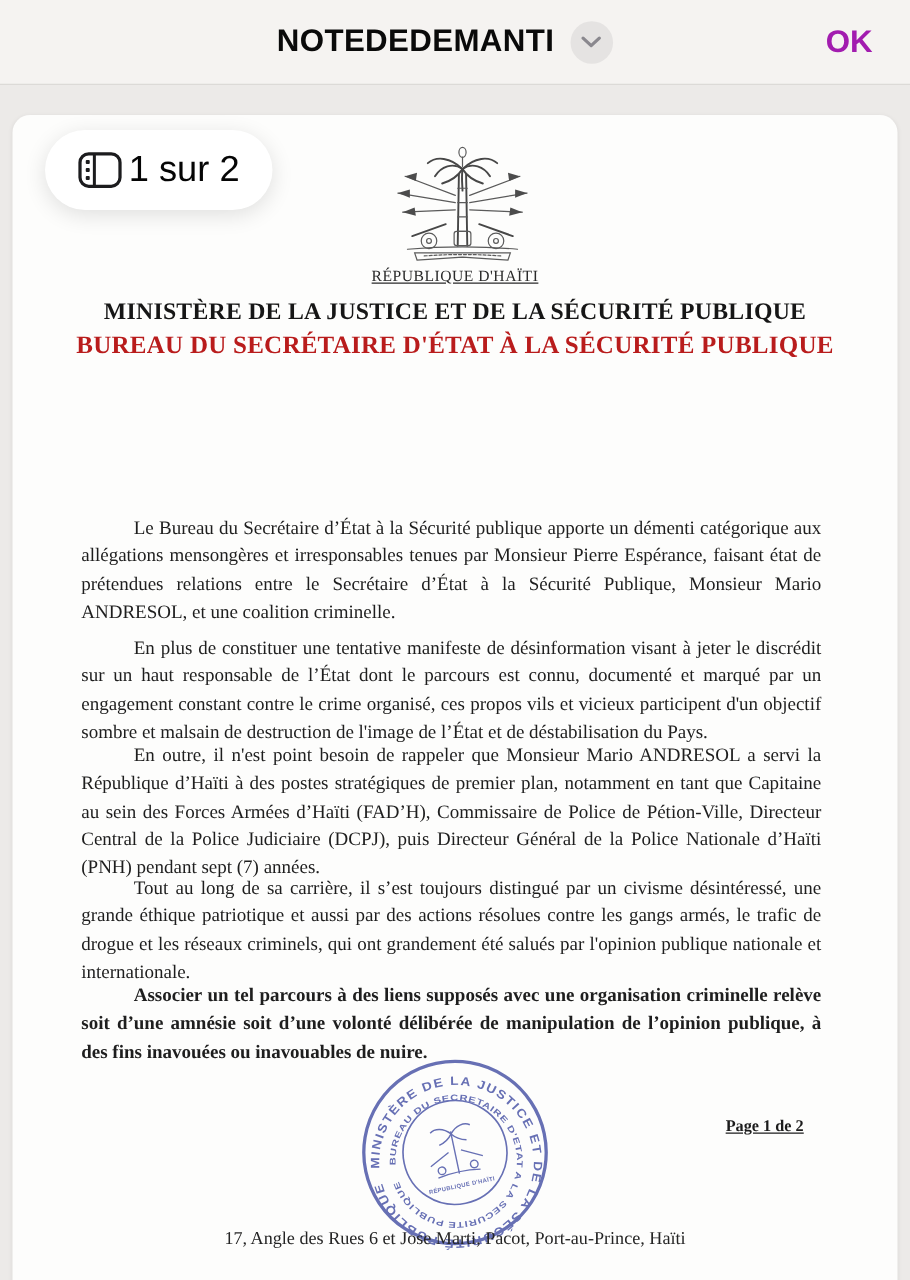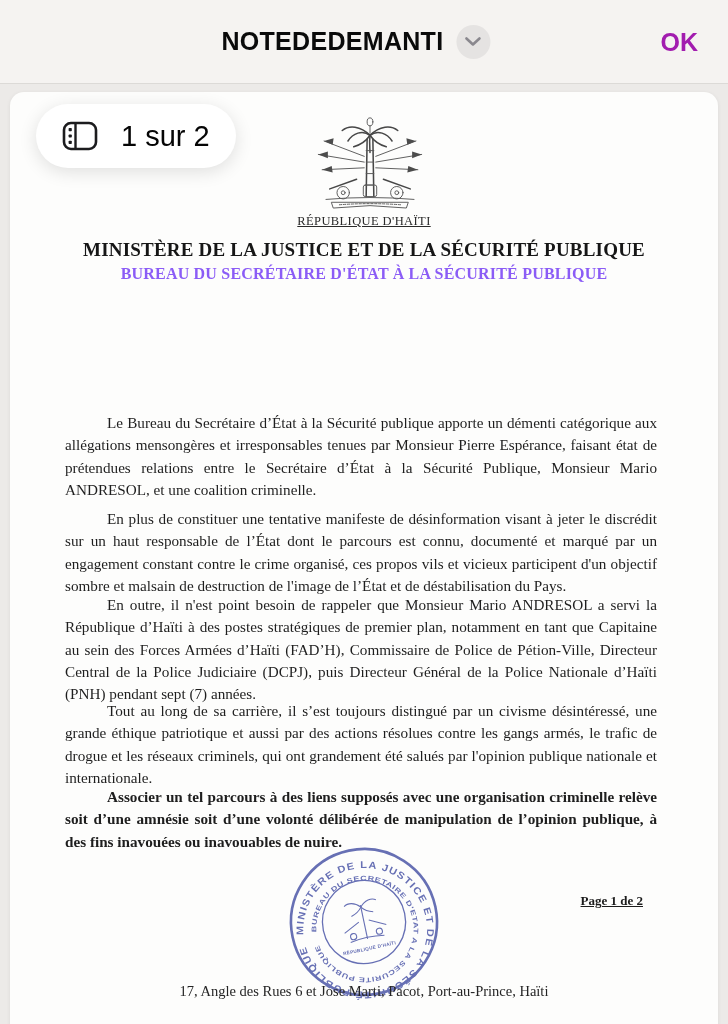--- a/index.html
+++ b/index.html
@@ -3,54 +3,54 @@
 <meta charset="utf-8">
 <style>
   :root{
     --toolbar-bg:#f5f3f1; --canvas-bg:#eceae8; --page-bg:#fdfdfc; --stamp-blue:#5761ad;
   }
   *{box-sizing:border-box; margin:0; padding:0;}
   html,body{width:728px; height:1024px; overflow:hidden;}
   body{background:var(--canvas-bg); font-family:"Liberation Sans","DejaVu Sans",sans-serif; position:relative;}
 
   
-  .toolbar{position:absolute; left:0; top:0; width:728px; height:84px;
+  .toolbar{position:absolute; left:0; top:0; width:728px; height:68px;
     background:var(--toolbar-bg); border-bottom:1px solid #dcdad7; z-index:20;}
   .title-group{position:absolute; left:50%; top:50%; transform:translate(-53%,-50%);
     display:flex; align-items:center; gap:13px;}
   .doc-title{font-size:25px; font-weight:600; letter-spacing:.3px; color:#0a0a0a; white-space:nowrap;}
   .chevron-btn{width:34px; height:34px; border-radius:50%; background:#e5e3e2;
     display:flex; align-items:center; justify-content:center; border:none; cursor:pointer;}
   .ok-btn{position:absolute; right:30px; top:50%; transform:translateY(-50%);
     font-size:25px; font-weight:600; color:#a21caf; background:none; border:none; cursor:pointer;
     font-family:"Liberation Sans","DejaVu Sans",sans-serif;}
 
   
   .page-badge{position:absolute; left:36px; top:104px; z-index:10; height:64px;
     border-radius:32px; background:#ffffff; box-shadow:0 4px 18px rgba(0,0,0,.12);
-    display:flex; align-items:center; gap:23px; padding:0 26px; border:none; cursor:pointer;}
+    display:flex; align-items:center; gap:5px; padding:0 26px; border:none; cursor:pointer;}
   .page-badge-label{font-size:29px; color:#050505; font-family:"Liberation Sans","DejaVu Sans",sans-serif;}
 
   
   .page{position:absolute; left:10px; top:92px; width:708px; height:952px;
     background:var(--page-bg); border-radius:14px 14px 0 0; box-shadow:0 1px 4px rgba(0,0,0,.07);}
   .page *{position:absolute;}
   .serif{font-family:"Liberation Serif","DejaVu Serif",serif; color:#1f1f1f;}
 
   .emblem{left:293px; top:24px; width:134px; height:96px;}
   .coa{stroke:#474747; fill:none; stroke-width:1.6; stroke-linecap:round;}
   .coa-thin{stroke:#5a5a5a; fill:none; stroke-width:1; stroke-linecap:round;}
   .coa-fill{fill:#4c4c4c; stroke:none;}
 
   .emblem-caption{left:0; top:122px; width:100%; text-align:center; font-size:12.5px;
     letter-spacing:.4px; text-decoration:underline; color:#2a2a2a;}
   .ministry-1{left:0; top:147px; width:100%; text-align:center; font-size:19px;
     font-weight:bold; letter-spacing:.2px; color:#161616;}
-  .ministry-2{left:0; top:173px; width:100%; text-align:center; font-size:16px;
-    font-weight:bold; letter-spacing:.2px; color:#8b5cf6;}
+  .ministry-2{left:0; top:173px; width:100%; text-align:center; font-size:20px;
+    font-weight:bold; letter-spacing:.2px; color:#b91c1c;}
   .dateline{right:66px; top:236px; font-size:14.5px; color:#222;}
   .note-title{left:0; top:288px; width:100%; text-align:center; font-size:18px; font-weight:bold;
     letter-spacing:.6px; text-decoration:underline; text-decoration-thickness:1.5px; color:#111;}
 
   .body-text p{left:55px; width:592px; font-size:15.2px; line-height:22.3px;
     text-align:justify; text-indent:42px; color:#1e1e1e;}
   .p1{top:320px;} .p2{top:416px;} .p3{top:502px;} .p4{top:608px;} .p5{top:694px;font-weight:bold;}
 
   .stamp{left:278px; top:754px; width:152px; height:152px; transform:rotate(-12deg); opacity:.9;}
   .stamp-stroke{stroke:var(--stamp-blue); fill:none;}

